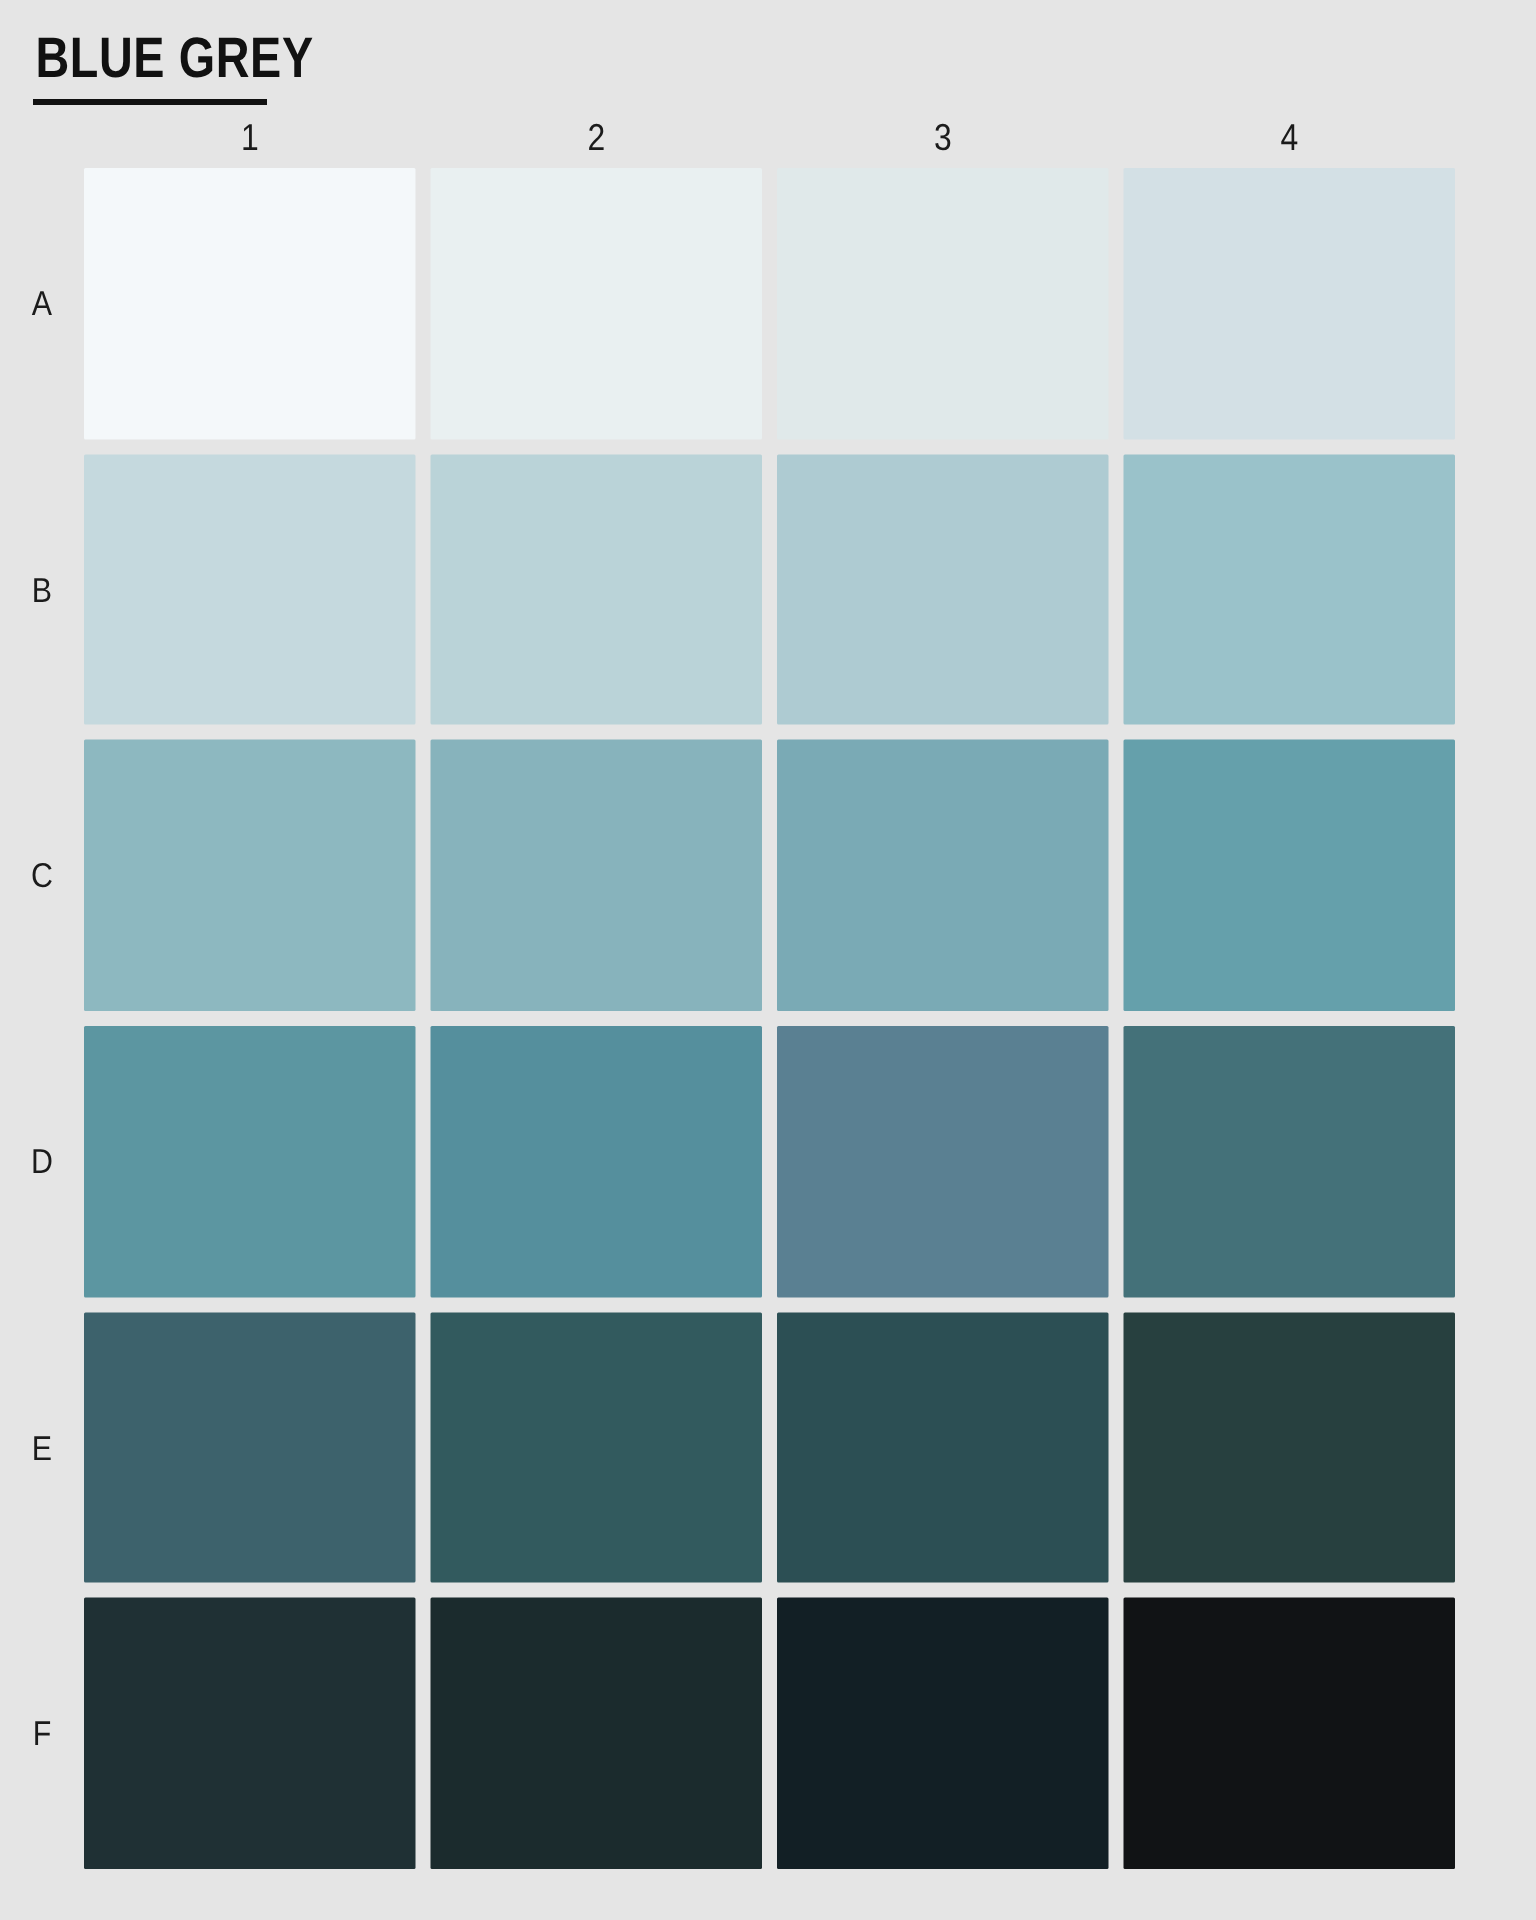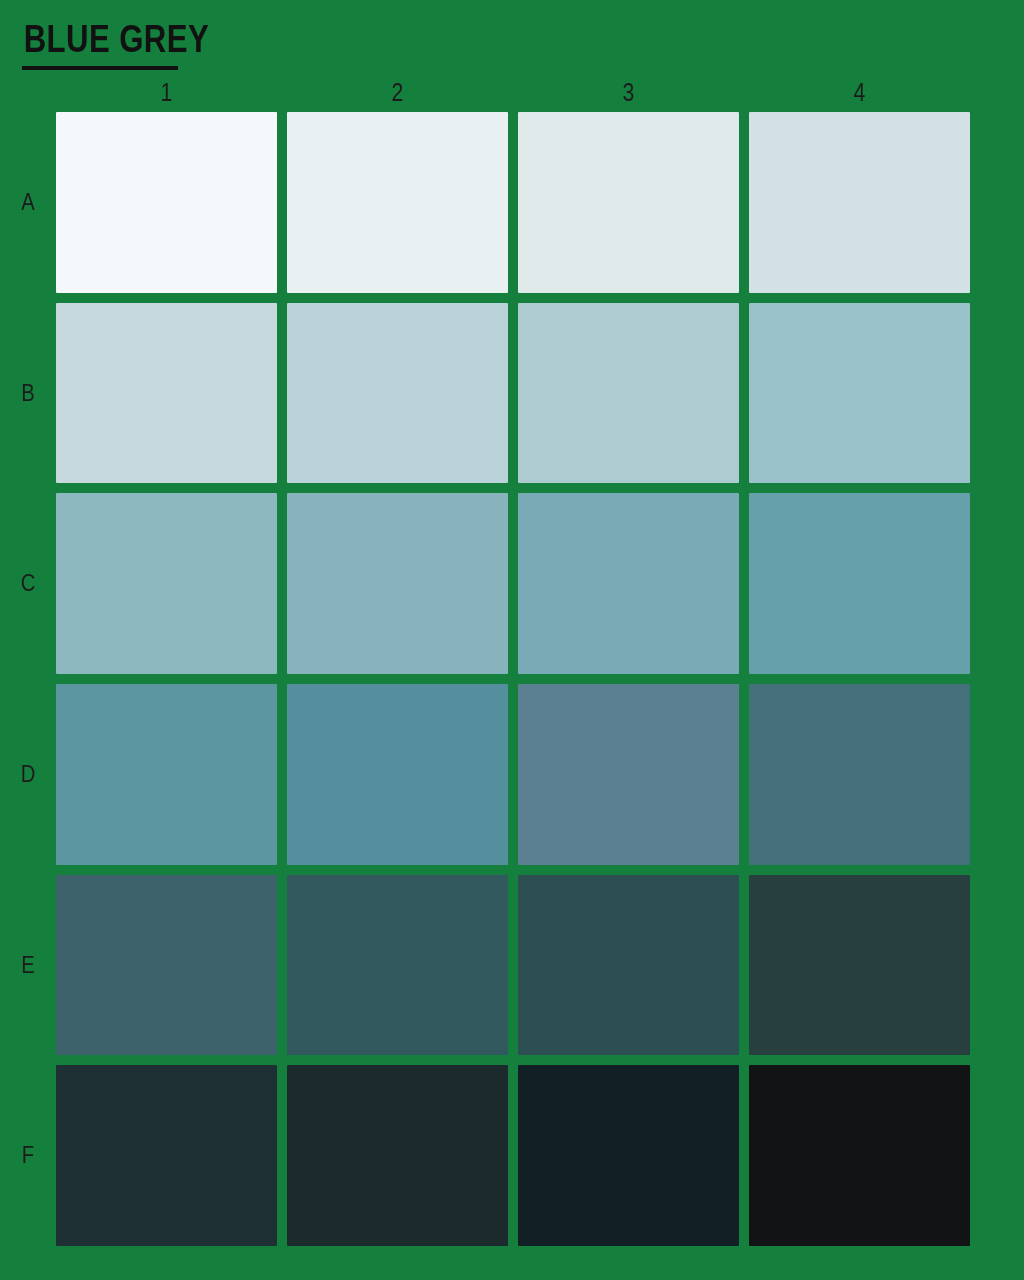--- a/index.html
+++ b/index.html
@@ -12,21 +12,21 @@
     height: 1280px;
     font-family: "Liberation Sans", sans-serif;
     position: relative;
     overflow: hidden;
   }
 
   #palette-page {
     position: relative;
     width: 1024px;
     height: 1280px;
-    background: #15803d;
+    background: #e5e5e5;
   }
 
   
   .title-wrap {
     position: absolute;
     left: 22px;
     top: 20px;
   }
   .palette-title {
     font-family: "Liberation Sans Narrow", "Liberation Sans", sans-serif;

